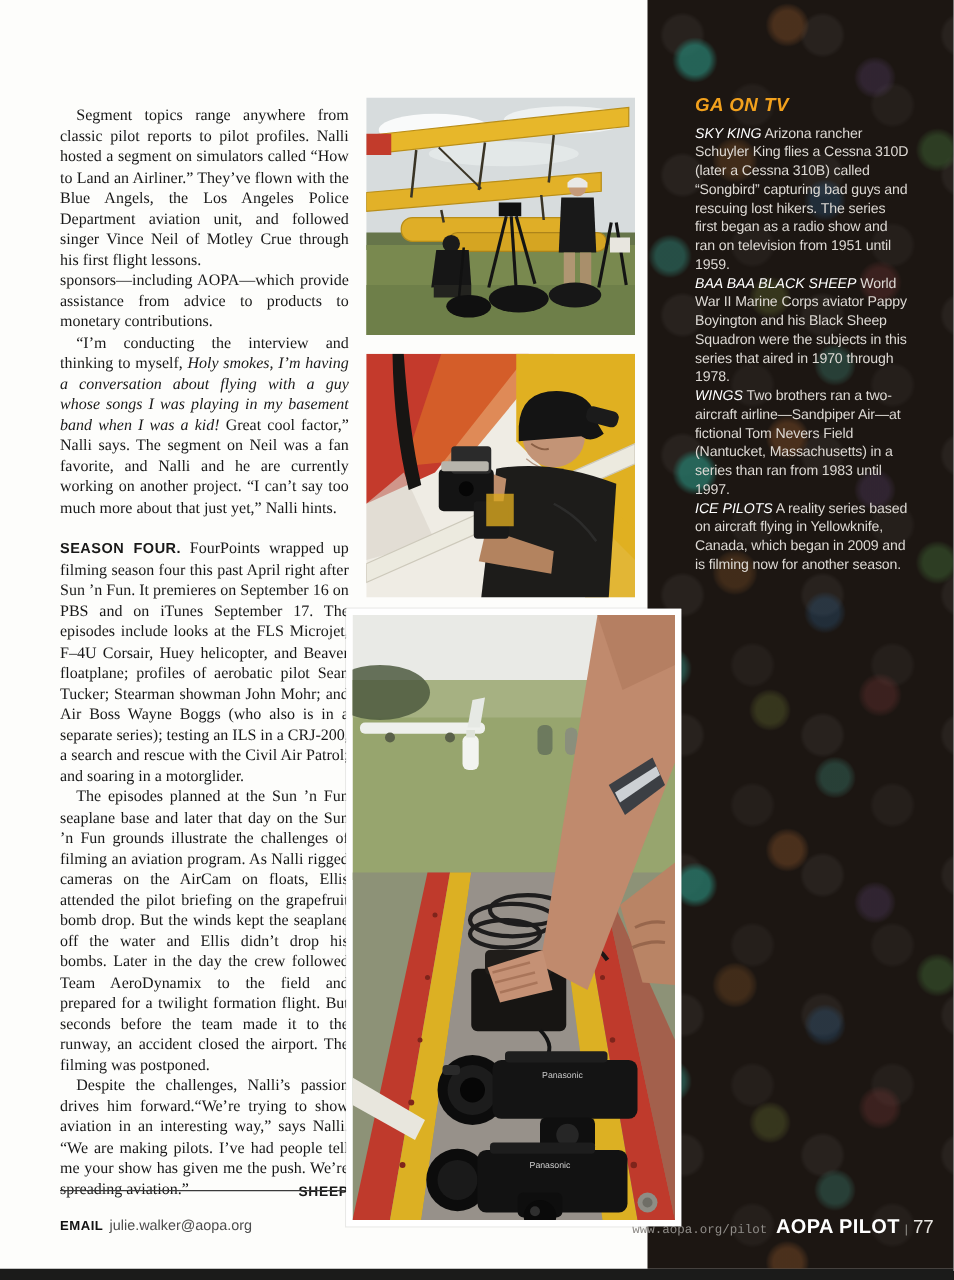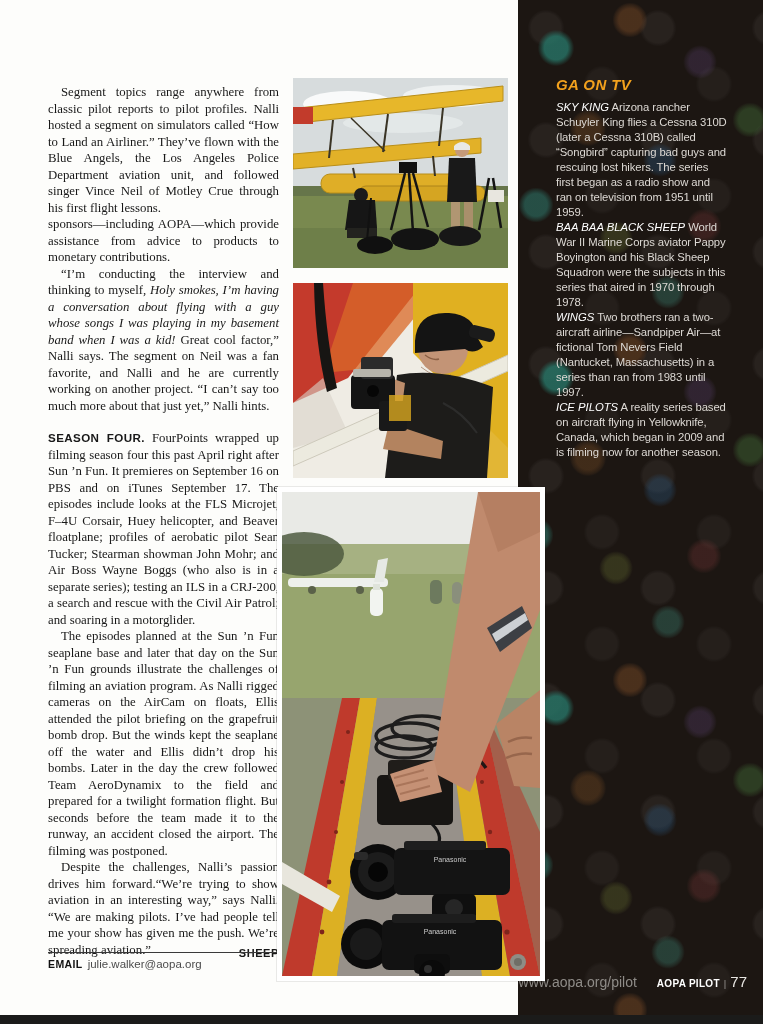--- a/index.html
+++ b/index.html
@@ -25,40 +25,40 @@
     background-size:245px 330px,245px 330px,245px 330px,245px 330px,245px 330px,245px 330px,
                     245px 330px,245px 330px,245px 330px,245px 330px,112px 112px,112px 112px;}
   .sidebar-inner{position:absolute;left:38px;top:76px;width:172px;
     font-family:"Liberation Sans", sans-serif;color:#e8e6e2;}
   .sb-heading{margin:0 0 7px 0;font-size:15px;font-weight:bold;font-style:italic;
     letter-spacing:.4px;color:#f2a11d;}
   .show{margin:0;font-size:11.3px;line-height:15px;letter-spacing:-.1px;color:#ddd9d4;}
   .show-title{font-weight:normal;font-style:italic;color:#ffffff;letter-spacing:0;}
   .sb-footer{position:absolute;right:16px;bottom:24px;font-family:"Liberation Sans",sans-serif;
     white-space:nowrap;}
-  .f-url{font-size:14px;color:#8f8c88;margin-right:20px;}
-  .f-mag{font-size:10px;font-weight:bold;color:#ffffff;letter-spacing:.3px;}
+  .f-url{font-size:10px;color:#8f8c88;margin-right:7px;font-family:Liberation Mono, monospace;}
+  .f-mag{font-size:16px;font-weight:bold;color:#ffffff;letter-spacing:.3px;}
   .f-sep{font-size:9.5px;color:#9a9792;margin:0 4px;}
   .f-page{font-size:15px;color:#e8e6e2;}
 
   
   .bottom-bar{position:absolute;left:0;bottom:0;width:763px;height:9px;background:#1b1b1a;z-index:6;}
 
   
   .article{position:absolute;left:48px;top:84px;width:231px;color:#181818;
     font-size:12.8px;line-height:16.5px;text-align:justify;}
   .para{margin:0;}
   .para.indent{text-indent:13px;}
   .para.season{margin-top:16px;}
   .lead-in{font-family:"Liberation Sans",sans-serif;font-weight:bold;font-size:11.6px;
     letter-spacing:.4px;}
   .aopa-tag{float:right;font-family:"Liberation Sans",sans-serif;font-weight:bold;
     font-size:11px;letter-spacing:.6px;margin-top:3px;}
   .email-row{position:absolute;left:48px;top:952px;width:231px;border-top:1px solid #3a3a3a;
-    padding-top:1px;font-family:"Liberation Sans",sans-serif;}
+    padding-top:18px;font-family:"Liberation Sans",sans-serif;}
   .email-label{font-weight:bold;font-size:10.5px;letter-spacing:.4px;color:#111;margin-right:5px;}
   .email-addr{font-size:11.5px;color:#4c4c4c;}
 
   
   .photo{position:absolute;margin:0;padding:0;}
   .photo svg{display:block;}
   .photo1{left:293px;top:78px;width:215px;height:190px;}
   .photo2{left:293px;top:283px;width:215px;height:195px;}
   .photo3{left:277px;top:487px;width:258px;height:484px;background:#ffffff;
     border:5px solid #ffffff;z-index:3;box-shadow:0 0 0 1px rgba(0,0,0,.08);}

